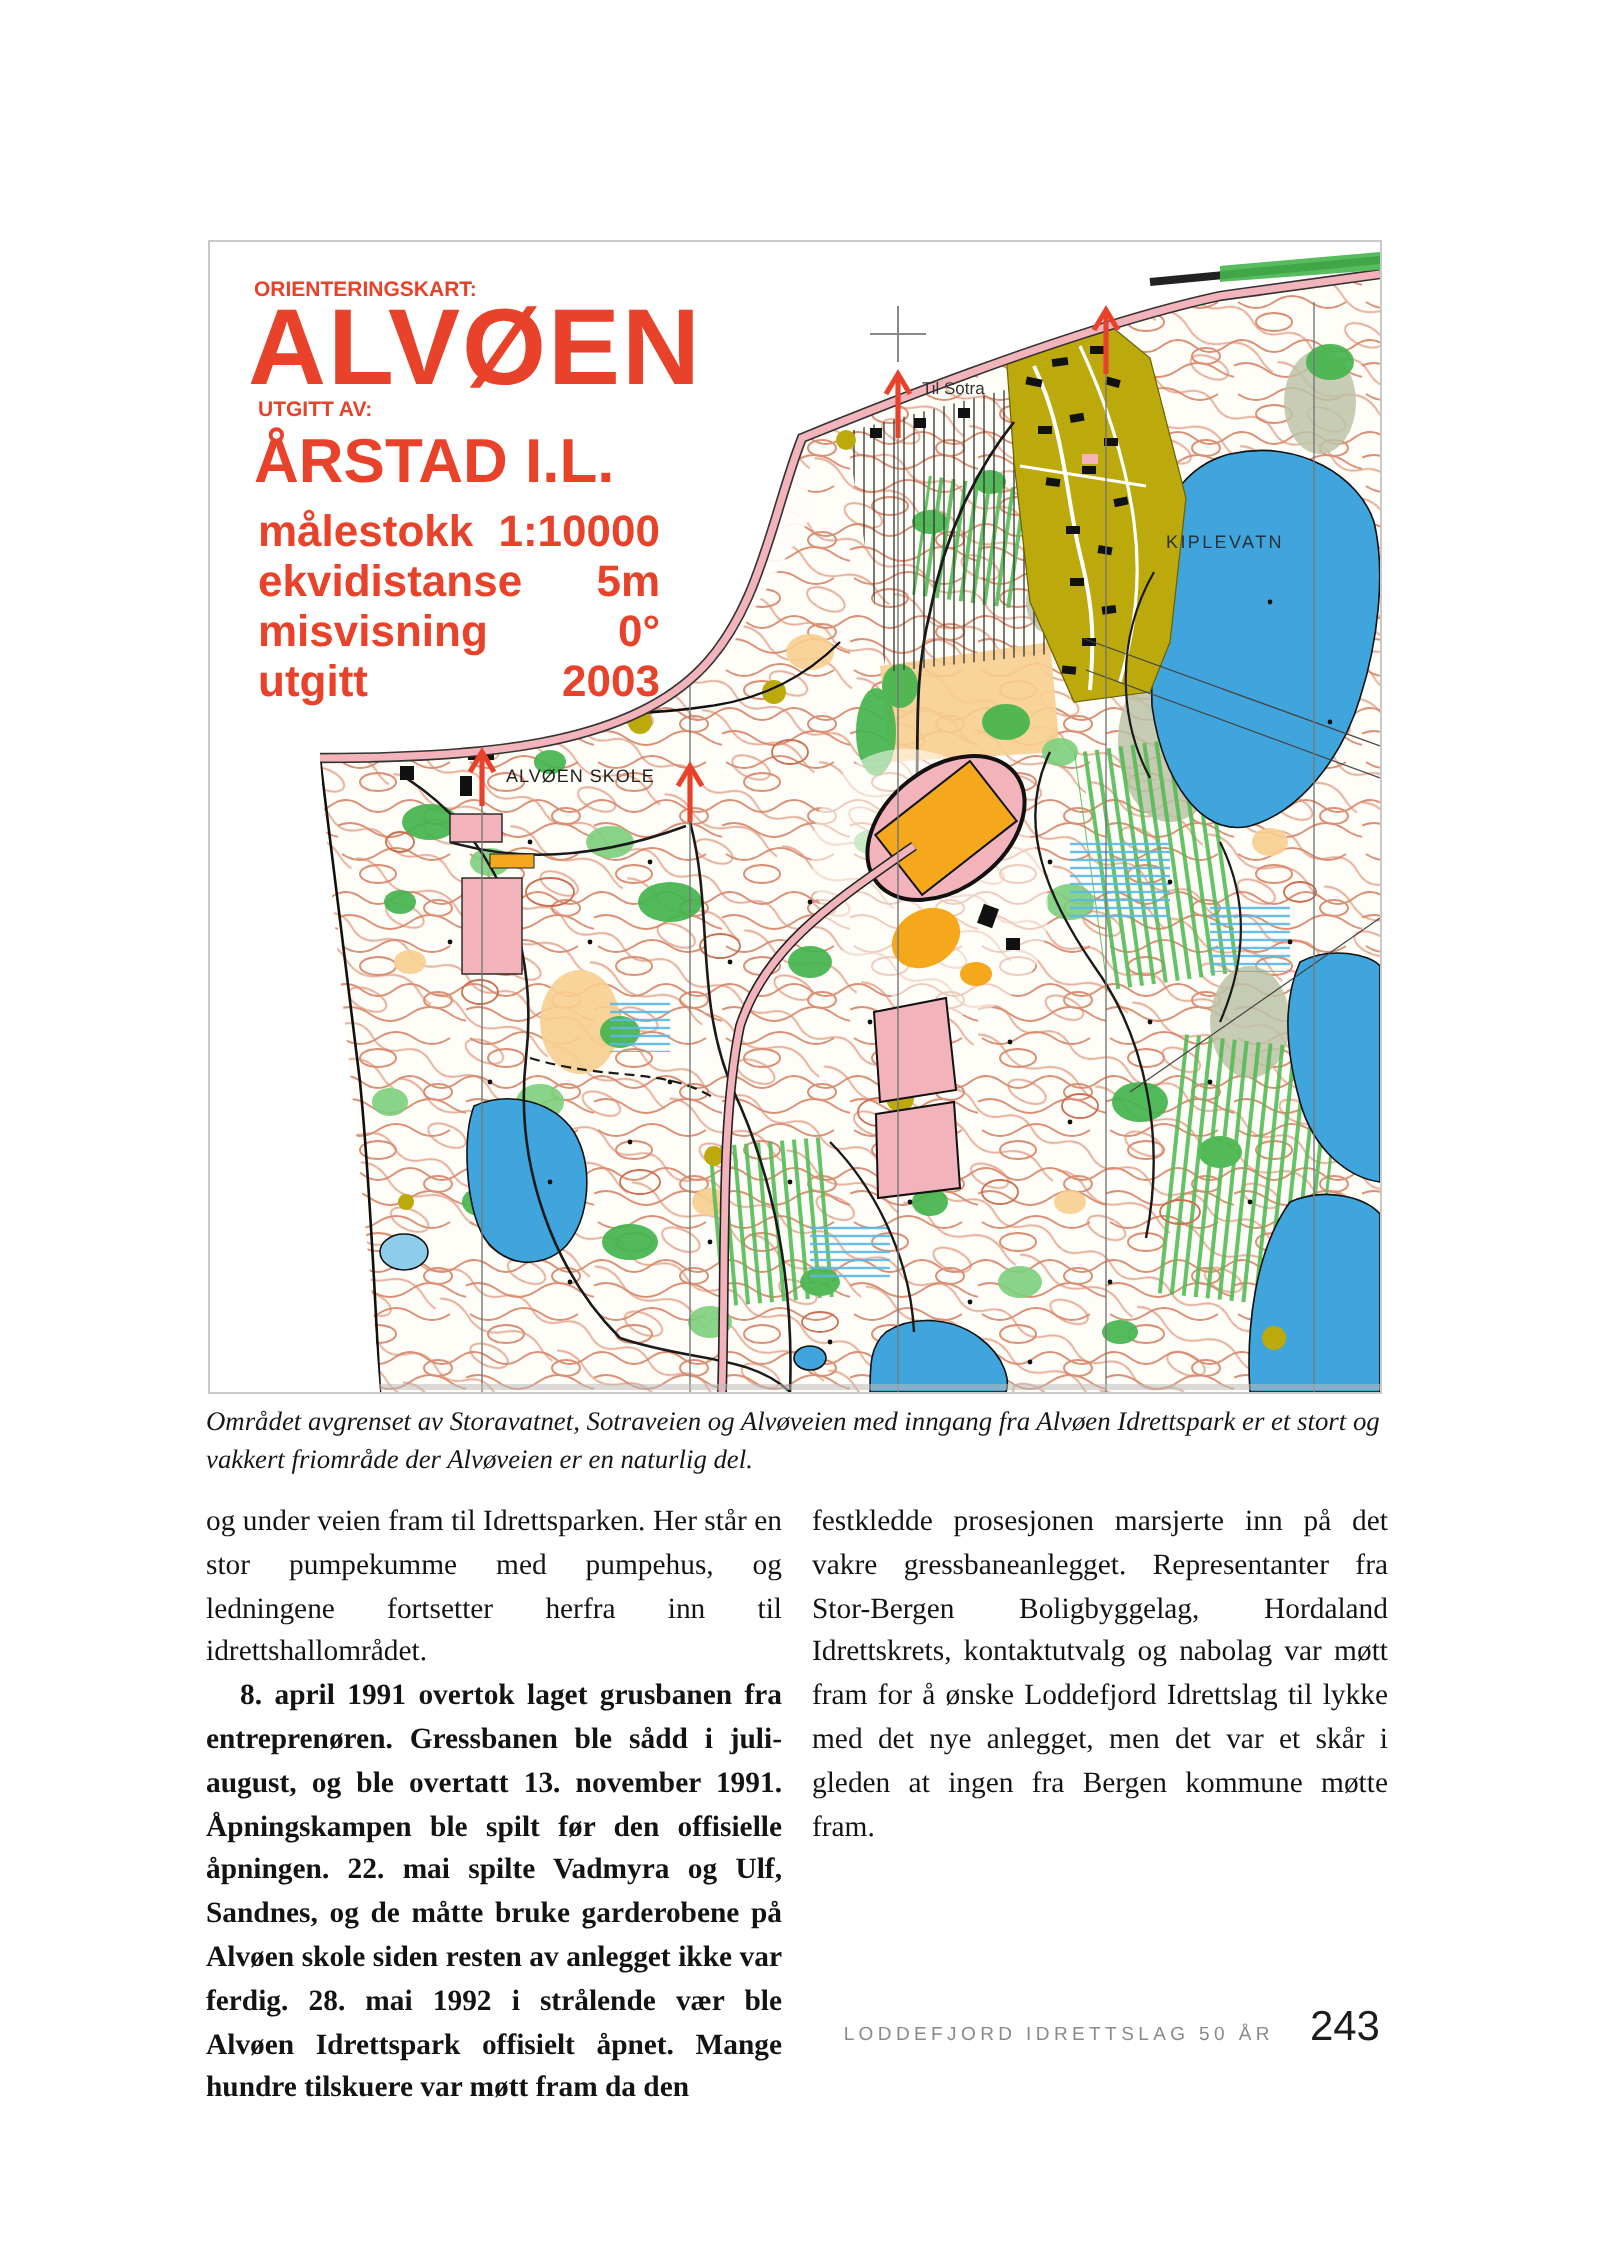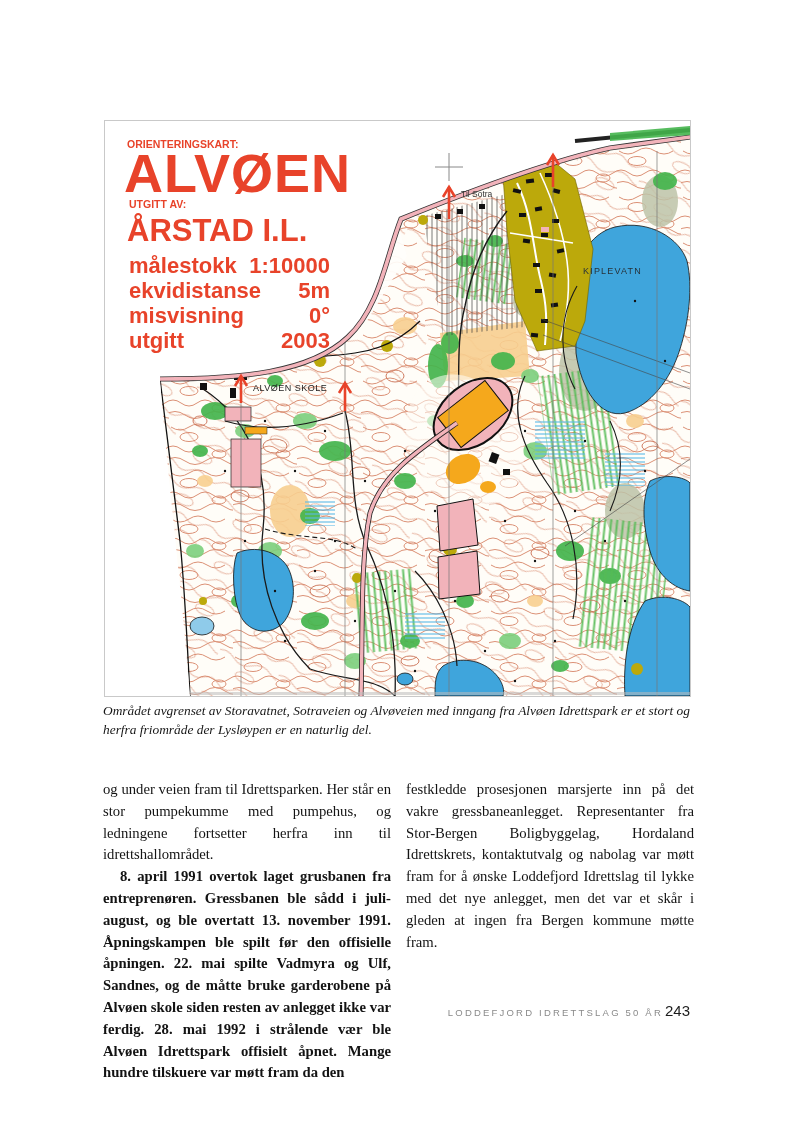--- a/index.html
+++ b/index.html
@@ -3,29 +3,29 @@
 <meta charset="utf-8">
 <style>
   html,body{margin:0;padding:0;background:#ffffff;}
   .page{position:relative;width:800px;height:1132px;background:#ffffff;overflow:hidden;
         font-family:"Liberation Serif",serif;}
   .map-figure{position:absolute;left:104px;top:120px;width:587px;height:577px;
               border:1px solid #c9c9c9;background:#ffffff;box-sizing:border-box;}
   .map-figure svg{display:block;width:100%;height:100%;}
   .caption{position:absolute;left:103px;top:701px;width:598px;
            font-style:italic;font-size:13.4px;line-height:1.42;color:#161616;}
-  .columns{position:absolute;left:103px;top:751px;width:592px;display:flex;gap:15px;margin-top:28px;}
+  .columns{position:absolute;left:103px;top:751px;width:592px;display:flex;gap:15px;}
   .col{width:288px;font-size:14.7px;line-height:21.8px;text-align:justify;color:#131313;}
   .col p{margin:0;}
   .col p.indent{text-indent:17px;font-weight:bold;}
   .footer{position:absolute;left:0;top:1002px;width:690px;display:flex;
-          justify-content:flex-end;align-items:baseline;gap:2px;}
+          justify-content:flex-end;align-items:baseline;gap:18px;}
   .book-title{font-family:"Liberation Sans",sans-serif;font-size:9.5px;
               letter-spacing:2.2px;color:#8a8a8a;}
-  .page-num{font-family:"Liberation Sans",sans-serif;font-size:15px;color:#1c1c1c;}
+  .page-num{font-family:"Liberation Sans",sans-serif;font-size:21px;color:#1c1c1c;}
   .map-sans{font-family:"Liberation Sans",sans-serif;}
 </style>
 </head>
 <body>
 
 <div class="page">
 
   <div class="map-figure">
     <svg viewBox="0 0 585 575">
       <defs>
@@ -352,21 +352,21 @@
           <text x="225" y="177" text-anchor="end" fill="#e8432a">5m</text>
           <text x="24" y="202" fill="#e8432a">misvisning</text>
           <text x="225" y="202" text-anchor="end" fill="#e8432a">0°</text>
           <text x="24" y="227" fill="#e8432a">utgitt</text>
           <text x="225" y="227" text-anchor="end" fill="#e8432a">2003</text>
         </g>
       </g>
     </svg>
   </div>
 
-  <div class="caption">Området avgrenset av Storavatnet, Sotraveien og Alvøveien med inngang fra Alvøen Idrettspark er et stort og herfra friområde der Lysløypen er en naturlig del.</div>
+  <div class="caption">Området avgrenset av Storavatnet, Sotraveien og Alvøveien med inngang fra Alvøen Idrettspark er et stort og vakkert friområde der Alvøveien er en naturlig del.</div>
 
   <div class="columns">
     <div class="col">
       <p>og under veien fram til Idrettsparken. Her står en stor pumpekumme med pumpehus, og ledningene fortsetter herfra inn til idrettshallområdet.</p>
       <p class="indent">8. april 1991 overtok laget grusbanen fra entreprenøren. Gressbanen ble sådd i juli-august, og ble overtatt 13. november 1991. Åpningskampen ble spilt før den offisielle åpningen. 22. mai spilte Vadmyra og Ulf, Sandnes, og de måtte bruke garderobene på Alvøen skole siden resten av anlegget ikke var ferdig. 28. mai 1992 i strålende vær ble Alvøen Idrettspark offisielt åpnet. Mange hundre tilskuere var møtt fram da den</p>
     </div>
     <div class="col">
       <p>festkledde prosesjonen marsjerte inn på det vakre gressbaneanlegget. Representanter fra Stor-Bergen Boligbyggelag, Hordaland Idrettskrets, kontaktutvalg og nabolag var møtt fram for å ønske Loddefjord Idrettslag til lykke med det nye anlegget, men det var et skår i gleden at ingen fra Bergen kommune møtte fram.</p>
     </div>
   </div>

